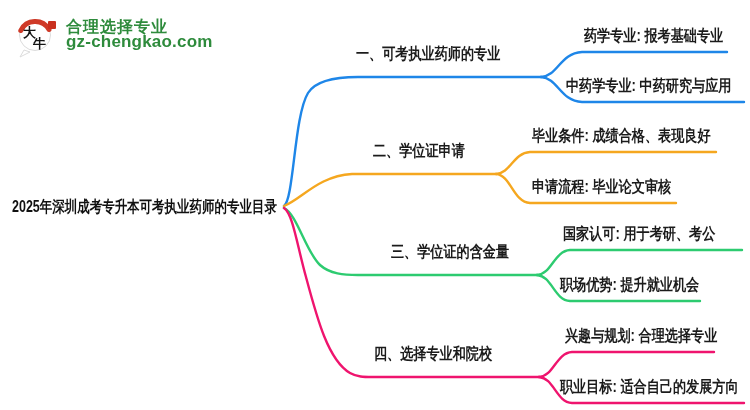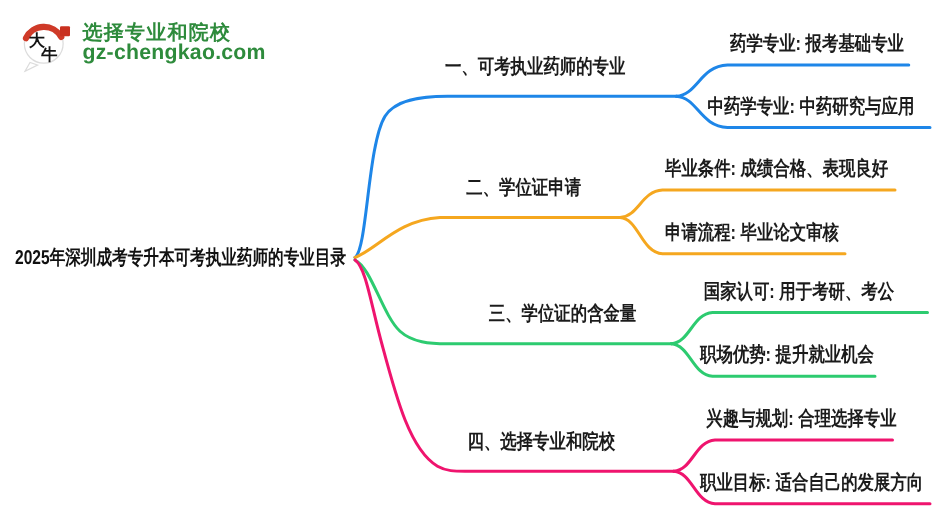--- a/index.html
+++ b/index.html
@@ -51,21 +51,21 @@
   <div class="logo">
     <svg width="48" height="50" viewBox="0 0 48 50">
       <circle cx="23" cy="27" r="15.5" fill="#ffffff" stroke="#dcdcdc" stroke-width="1"></circle>
       <path d="M12 42 L8 49 L18 44 Z" fill="#ffffff" stroke="#dcdcdc" stroke-width="1"></path>
       <path d="M8.8 22.5 A16 16 0 0 1 37 21.5" fill="none" stroke="#cf3a28" stroke-width="5" stroke-linecap="round"></path>
       <text x="11" y="29" font-size="13" font-weight="bold" fill="#141414" font-family="'DejaVu Serif',serif">大</text>
       <text x="21" y="40" font-size="13" font-weight="bold" fill="#141414" font-family="'DejaVu Serif',serif">牛</text>
       <rect x="36" y="13" width="8" height="8" rx="1" fill="#c9301f"></rect>
     </svg>
     <div class="logo-text">
-      <div class="site-name" style="color:#2e8b3c">选择专业和院校</div>
+      <div class="site-name" style="color:#2e8b3c">合理选择专业</div>
       <div class="site-url" style="color:#2e8b3c">gz-chengkao.com</div>
     </div>
   </div>
 
   <div class="root-node">2025年深圳成考专升本可考执业药师的专业目录</div>
 
   <div class="txt" style="left:356px;top:44px">一、可考执业药师的专业</div>
   <div class="txt" style="left:373px;top:141px">二、学位证申请</div>
   <div class="txt" style="left:391px;top:242px">三、学位证的含金量</div>
   <div class="txt" style="left:374px;top:344px">四、选择专业和院校</div>

